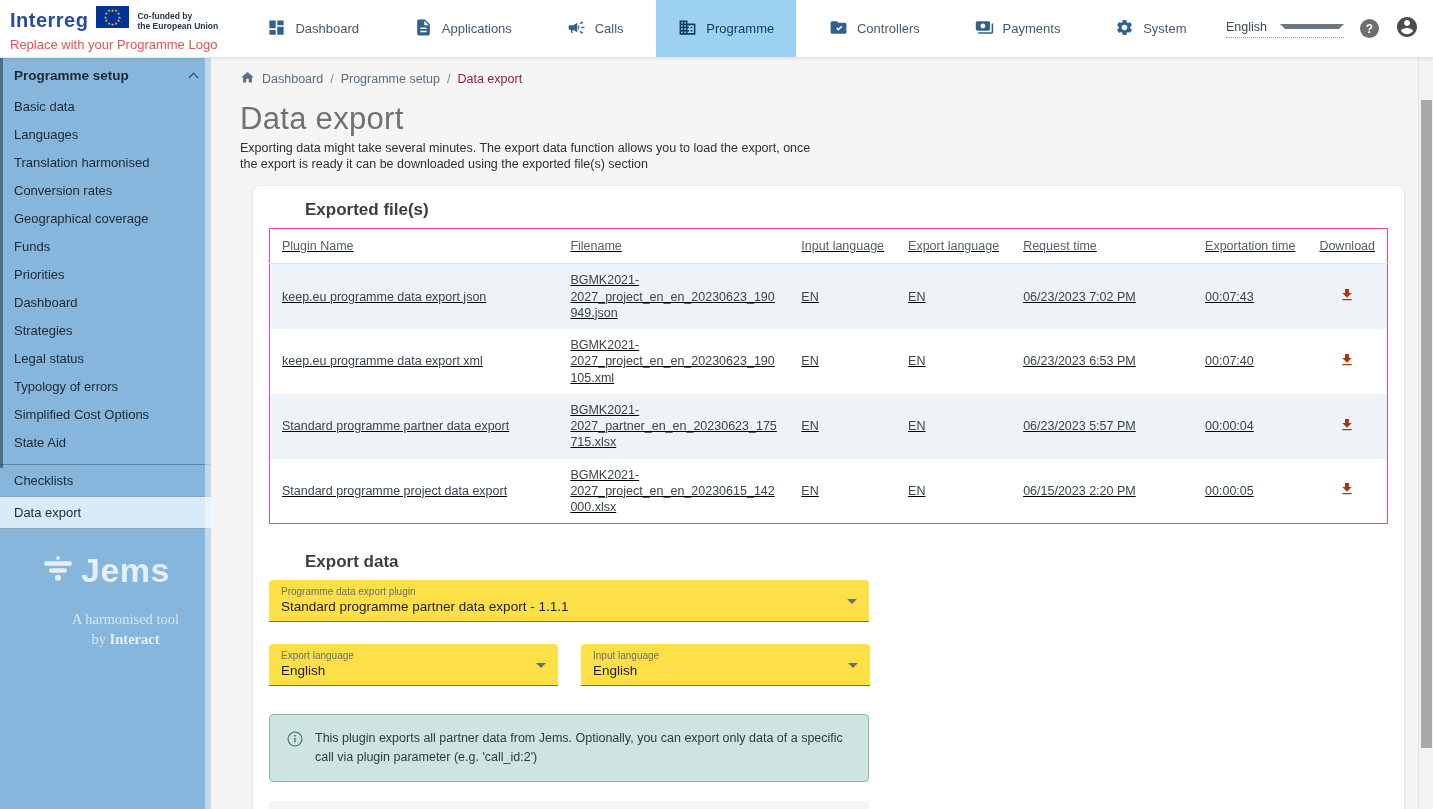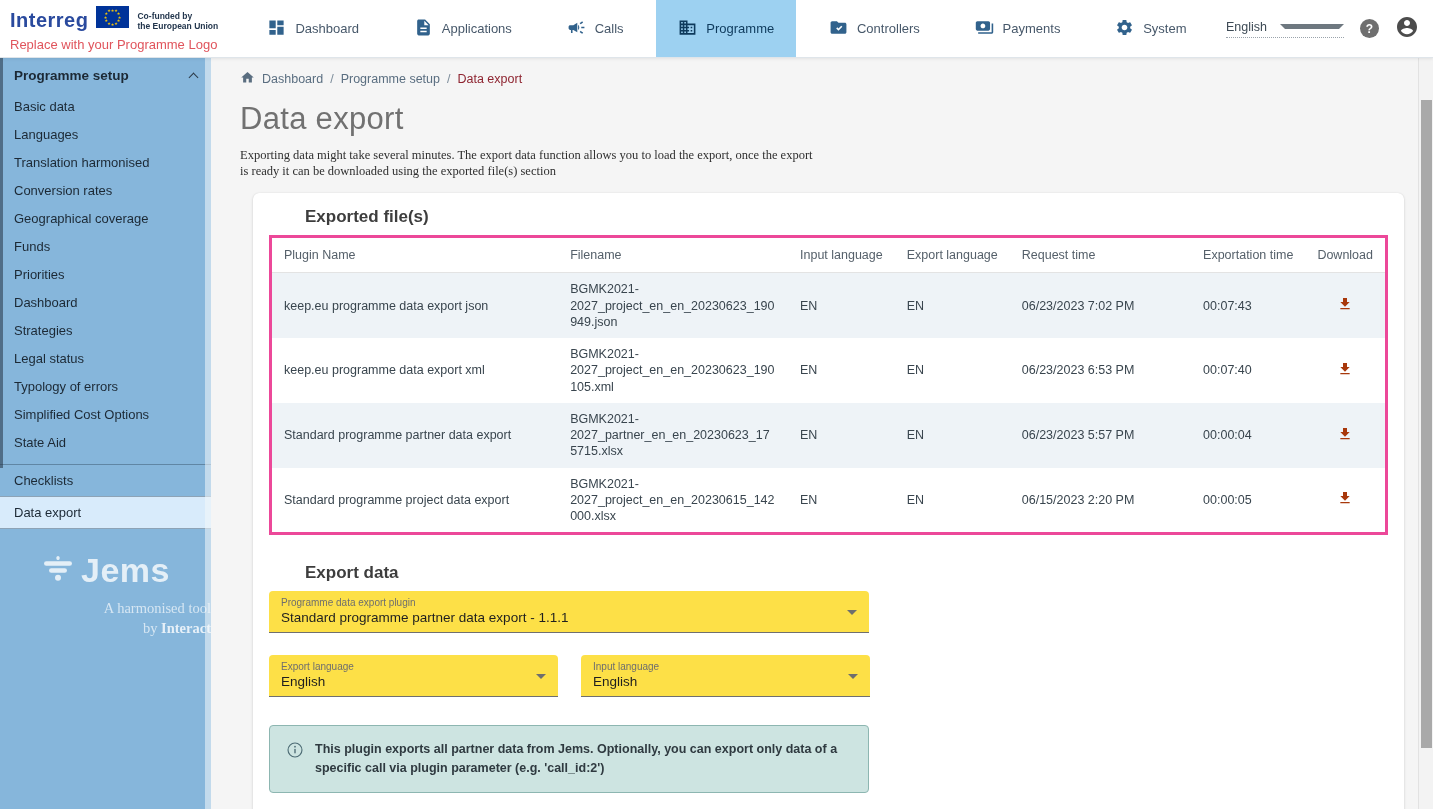--- a/index.html
+++ b/index.html
@@ -35,54 +35,54 @@
   .sidebar-scroll-right { position:absolute; right:0; top:0; width:6px; height:100%; background:rgba(244,247,250,0.55); }
   .side-header { display:flex; align-items:center; justify-content:space-between; padding:10px 14px 9px; font-size:13.5px; font-weight:bold; cursor:pointer; }
   .chevron-up { width:7px; height:7px; border-left:1.6px solid #2c3b49; border-top:1.6px solid #2c3b49; transform:rotate(45deg); margin-top:3px; }
   .side-item { padding:6.5px 14px; font-size:13px; cursor:pointer; }
   .side-item.divided { border-top:1px solid rgba(50,75,98,0.45); padding:8px 14px; }
   .side-item.first-divided { margin-top:8px; }
   .side-item.active { background:#d8ebfb; border-bottom:1px solid rgba(50,75,98,0.45); }
   .jems-block { margin-top:22px; text-align:center; color:rgba(255,255,255,0.78); }
   .jems-row { display:flex; align-items:center; justify-content:center; gap:6px; }
   .jems-name { font-size:34px; font-weight:bold; letter-spacing:0.5px; }
-  .jems-tagline { font-family:"Liberation Serif","DejaVu Serif",serif; font-size:14.5px; color:rgba(255,255,255,0.66); margin-top:9px; line-height:1.35; text-align:right; padding-left:40px; }
+  .jems-tagline { font-family:"Liberation Serif","DejaVu Serif",serif; font-size:14.5px; color:rgba(255,255,255,0.66); margin-top:20px; line-height:1.35; text-align:center; padding-left:40px; }
   .jems-tagline b { color:rgba(255,255,255,0.8); }
 
   
   .main { flex:1; background:#f5f5f5; padding:0 0 0 29px; position:relative; overflow:hidden; }
   .breadcrumb { display:flex; align-items:center; gap:7px; margin-top:12px; font-size:12.5px; color:#5a6e80; }
   .breadcrumb svg { width:15px; height:15px; fill:#5a6e80; }
   .crumb { cursor:pointer; }
   .crumb-sep { color:#7d8d9b; }
   .crumb-current { color:#8e2430; }
   .page-title { font-size:31px; font-weight:300; color:#717171; margin-top:13px; letter-spacing:0.3px; }
-  .page-desc { max-width:578px; font-size:12.5px; color:#2f2f2f; line-height:1.25; margin-top:11px;font-family:Liberation Serif, serif; }
+  .page-desc { max-width:578px; font-size:12.5px; color:#2f2f2f; line-height:1.25; margin-top:4px; }
 
   .card { margin:14px 14px 0 13px; background:#ffffff; border-radius:6px; box-shadow:0 1px 3px rgba(0,0,0,0.14), 0 0 1px rgba(0,0,0,0.12); padding:14px 16px 12px; height:635px; }
   .section-title { font-size:17px; color:#3d3d3d; margin-bottom:8px;margin-left:36px; }
 
-  table.files { width:100%; border-collapse:collapse; border:3px solid #ec4899; }
+  table.files { width:100%; border-collapse:collapse; border:1px solid #ec4899;text-decoration:underline; }
   table.files th { text-align:left; font-weight:400; font-size:12.5px; color:#55606a; padding:10px 12px; background:#fff; border-bottom:1px solid #e3e3e3; white-space:nowrap; }
   table.files td { font-size:12.5px; color:#39454e; padding:8px 12px; height:36px; }
   table.files tbody tr:nth-child(odd) { background:#eef3f7; }
   table.files tbody tr:nth-child(even) { background:#ffffff; }
   td.filename { overflow-wrap:anywhere; line-height:1.3; }
   .dl-btn { background:none; border:none; cursor:pointer; display:block; margin:0 auto; padding:2px; }
   .dl-btn svg { width:16px; height:16px; fill:#a8380b; }
 
   .export-section { margin-top:28px; }
   .mat-select { position:relative; width:600px; background:#fde047; border-bottom:1px solid #6f6f6f; border-radius:4px 4px 0 0; padding:6px 30px 7px 12px; cursor:pointer; }
   .mat-select .f-label { font-size:10px; color:#6e6e6e; display:block; }
   .mat-select .f-value { font-size:13.5px; color:#1f1f1f; display:block; margin-top:2px; white-space:nowrap; }
   .mat-select .caret-down { position:absolute; right:12px; top:50%; margin-top:-2px; border-left-width:5px; border-right-width:5px; border-top-width:5px; border-top-color:#6e6e6e; }
   .select-row { display:flex; gap:23px; margin-top:22px; }
   .select-row .mat-select { width:289px; }
 
-  .info-box { width:600px; margin-top:28px; background:#cde4e1; border:1px solid #8db6b1; border-radius:4px; padding:14px 16px; display:flex; gap:11px;font-weight:bold; }
+  .info-box { width:600px; margin-top:28px; background:#cde4e1; border:1px solid #8db6b1; border-radius:4px; padding:14px 16px; display:flex; gap:11px; }
   .info-box svg { width:18px; height:18px; flex-shrink:0; fill:#4c6b74; margin-top:1px; }
   .info-text { font-size:12.5px; color:#2f3a40; line-height:1.5; }
 
   .param-input { width:600px; height:31px; margin-top:19px; background:#f4f4f4; border:none; border-bottom:1px solid #8a8a8a; border-radius:4px 4px 0 0; padding:0 12px; font-size:13px; font-family:inherit; color:#1f1f1f; display:block; }
   .param-hint { font-size:10.5px; color:#6e6e6e; margin-top:6px; }
 
   
   .scrollbar { width:15px; background:#f3f3f3; border-left:1px solid #e2e2e2; position:relative; flex-shrink:0; }
   .scroll-thumb { position:absolute; left:2px; top:42px; width:11px; height:648px; background:#a9a9a9; cursor:pointer; }
 </style>

